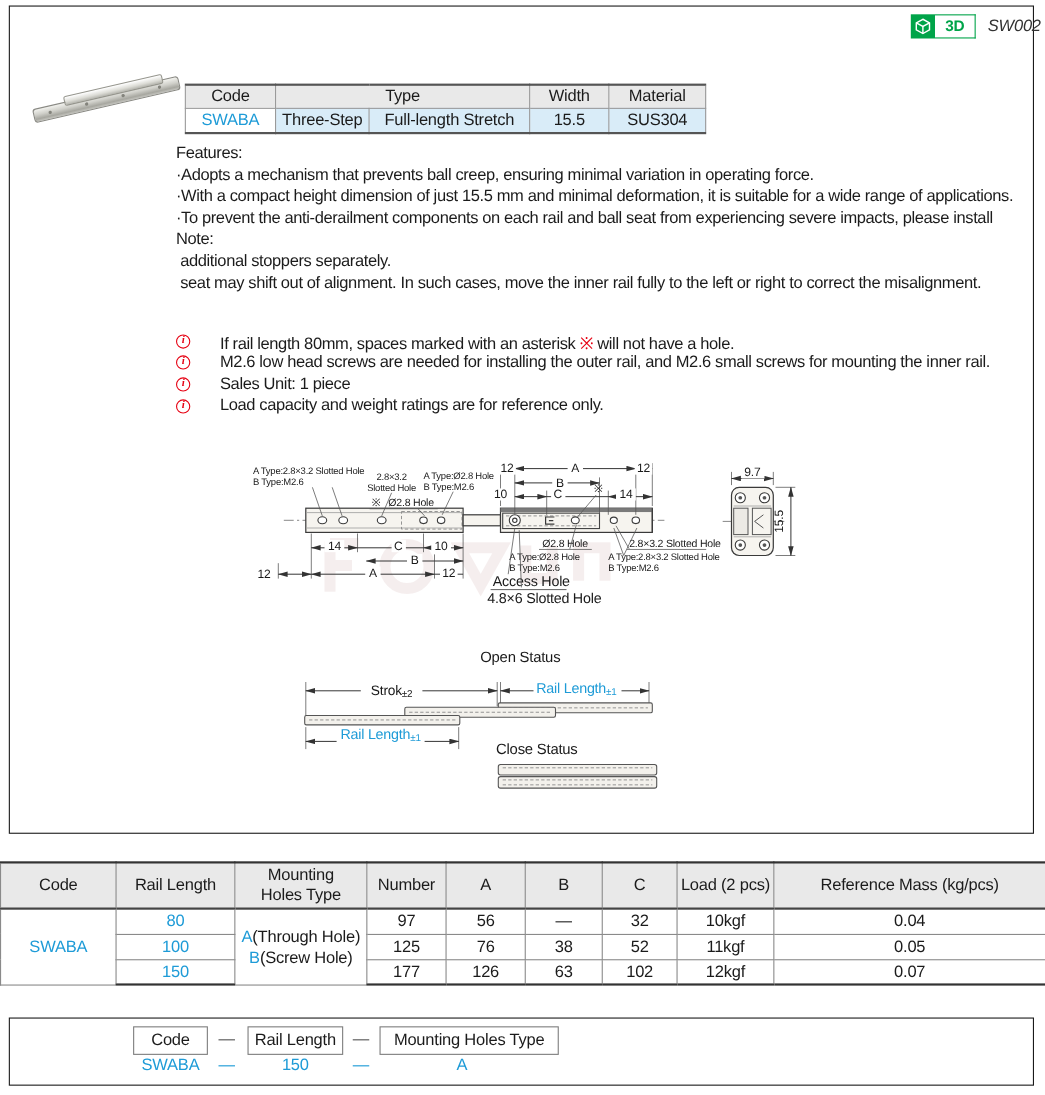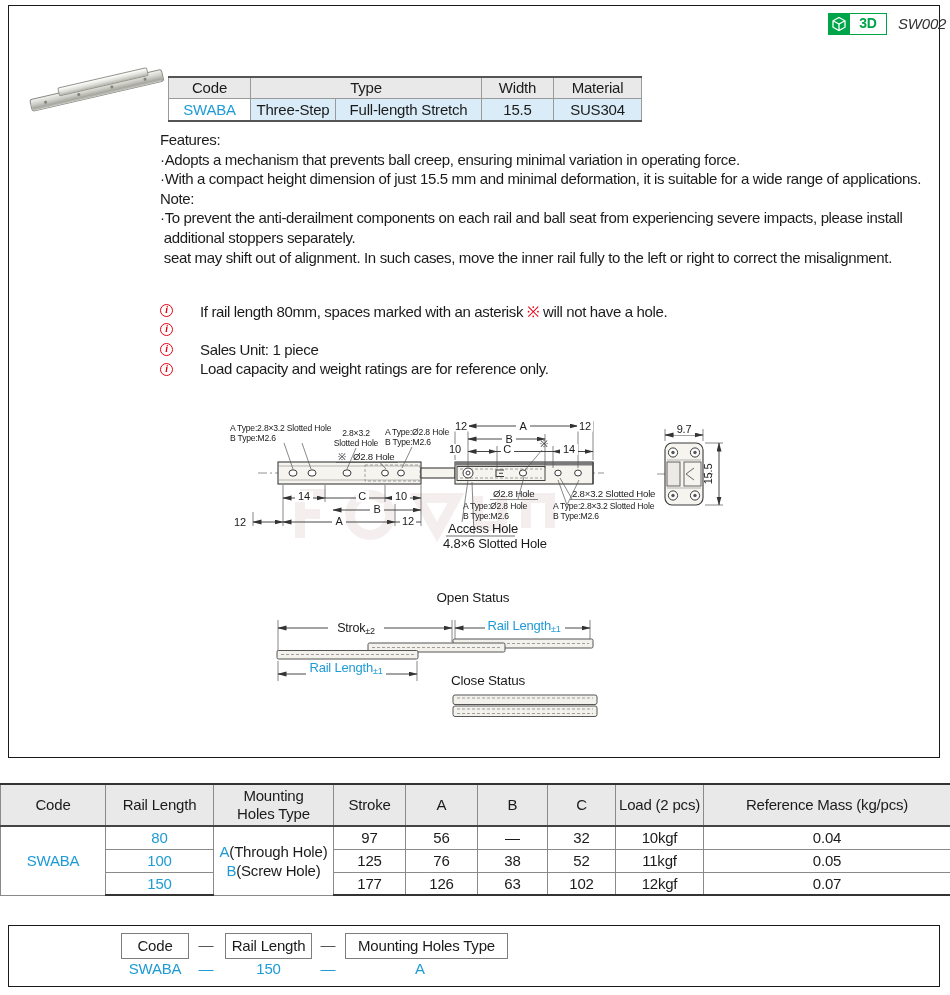--- a/index.html
+++ b/index.html
@@ -131,33 +131,34 @@
       <td>15.5</td>
       <td>SUS304</td>
     </tr>
   </tbody>
     </table>
 
   <div class="features">
     <div>Features:</div>
     <div>·Adopts a mechanism that prevents ball creep, ensuring minimal variation in operating force.</div>
     <div>·With a compact height dimension of just 15.5 mm and minimal deformation, it is suitable for a wide range of applications.</div>
+    <div>·To prevent the anti-derailment components on each rail and ball seat from experiencing severe impacts, please install</div>
     <div>Note:</div>
-    <div>·To prevent the anti-derailment components on each rail and ball seat from experiencing severe impacts, please install</div>
     <div>&nbsp;additional stoppers separately.</div>
     <div>&nbsp;seat may shift out of alignment. In such cases, move the inner rail fully to the left or right to correct the misalignment.</div>
   </div>
 
   <div class="inotes">
     <div class="inote">
       <span class="ii"></span>
       <span><span>If rail length 80mm, spaces marked with an asterisk </span><span class="red">※</span><span> will not have a hole.</span></span>
     </div>
     <div class="inote">
       <span class="ii"></span>
+      <span>M2.6 low head screws are needed for installing the outer rail, and M2.6 small screws for mounting the inner rail.</span>
     </div>
     <div class="inote">
       <span class="ii"></span>
       <span>Sales Unit: 1 piece</span>
     </div>
     <div class="inote">
       <span class="ii"></span>
       <span>Load capacity and weight ratings are for reference only.</span>
     </div>
   </div>
@@ -373,21 +374,21 @@
         <col style="width:70px">
         <col style="width:68px">
         <col style="width:88px">
         <col style="width:247px">
     </colgroup>
     <tbody>
         <tr>
       <th>Code</th>
       <th>Rail Length</th>
       <th><span>Mounting</span><br><span>Holes Type</span></th>
-      <th>Stroke</th>
+      <th>Number</th>
       <th>A</th>
       <th>B</th>
       <th>C</th>
       <th>Load (2 pcs)</th>
       <th>Reference Mass (kg/pcs)</th>
     </tr>
     <tr>
       <td rowspan="3" class="blue">SWABA</td>
       <td class="blue">80</td>
       <td rowspan="3" class="mount-cell">

